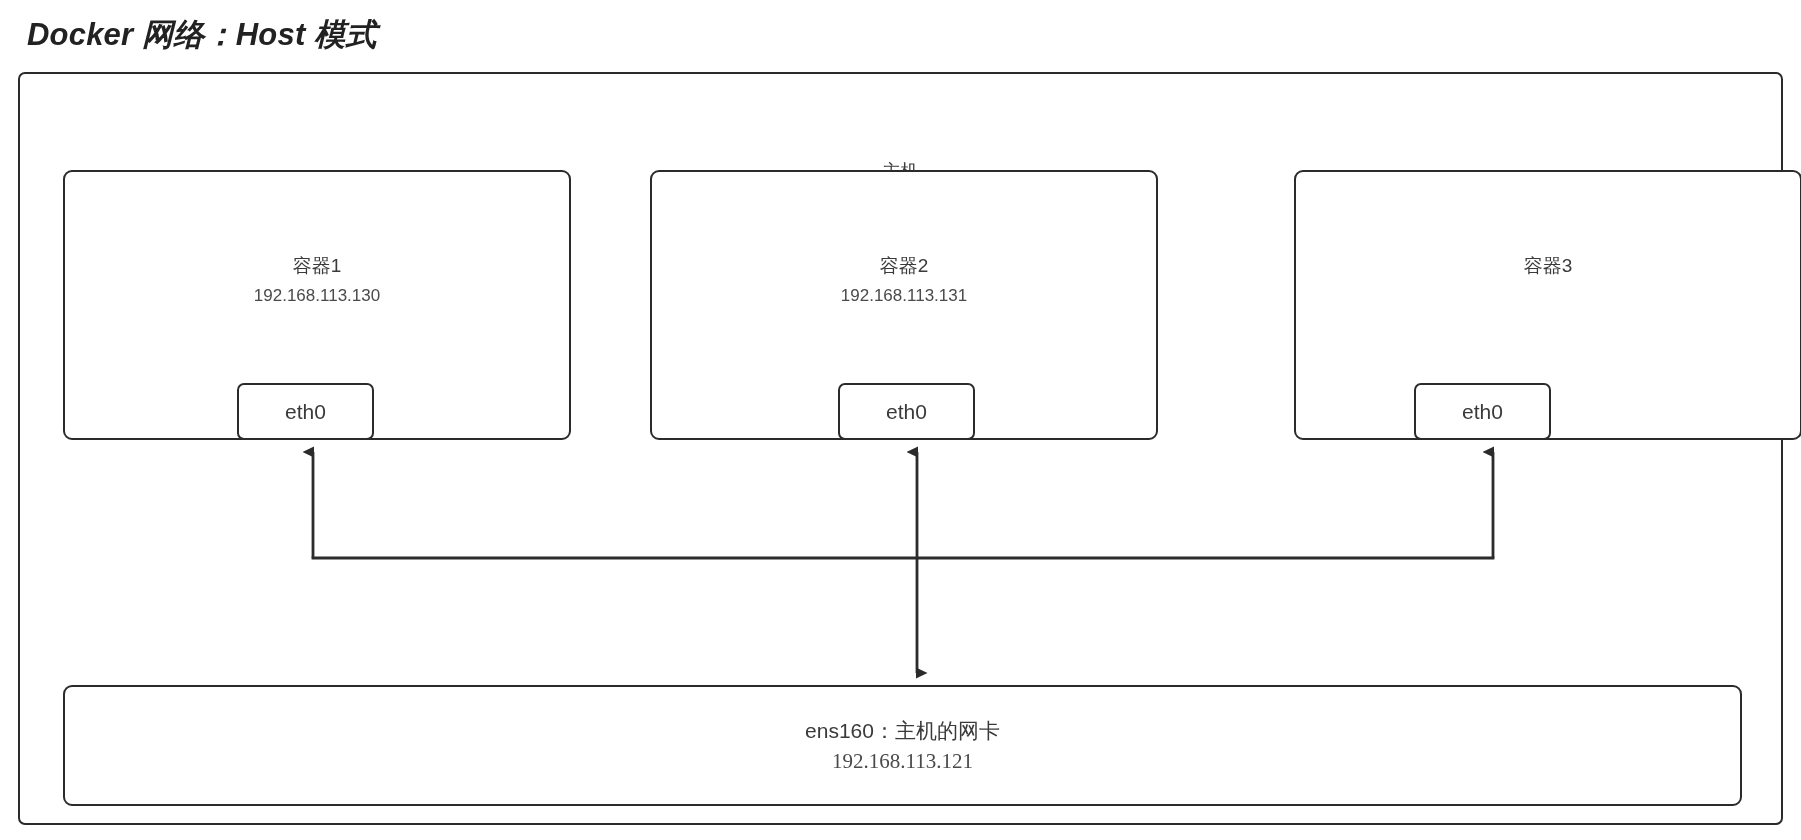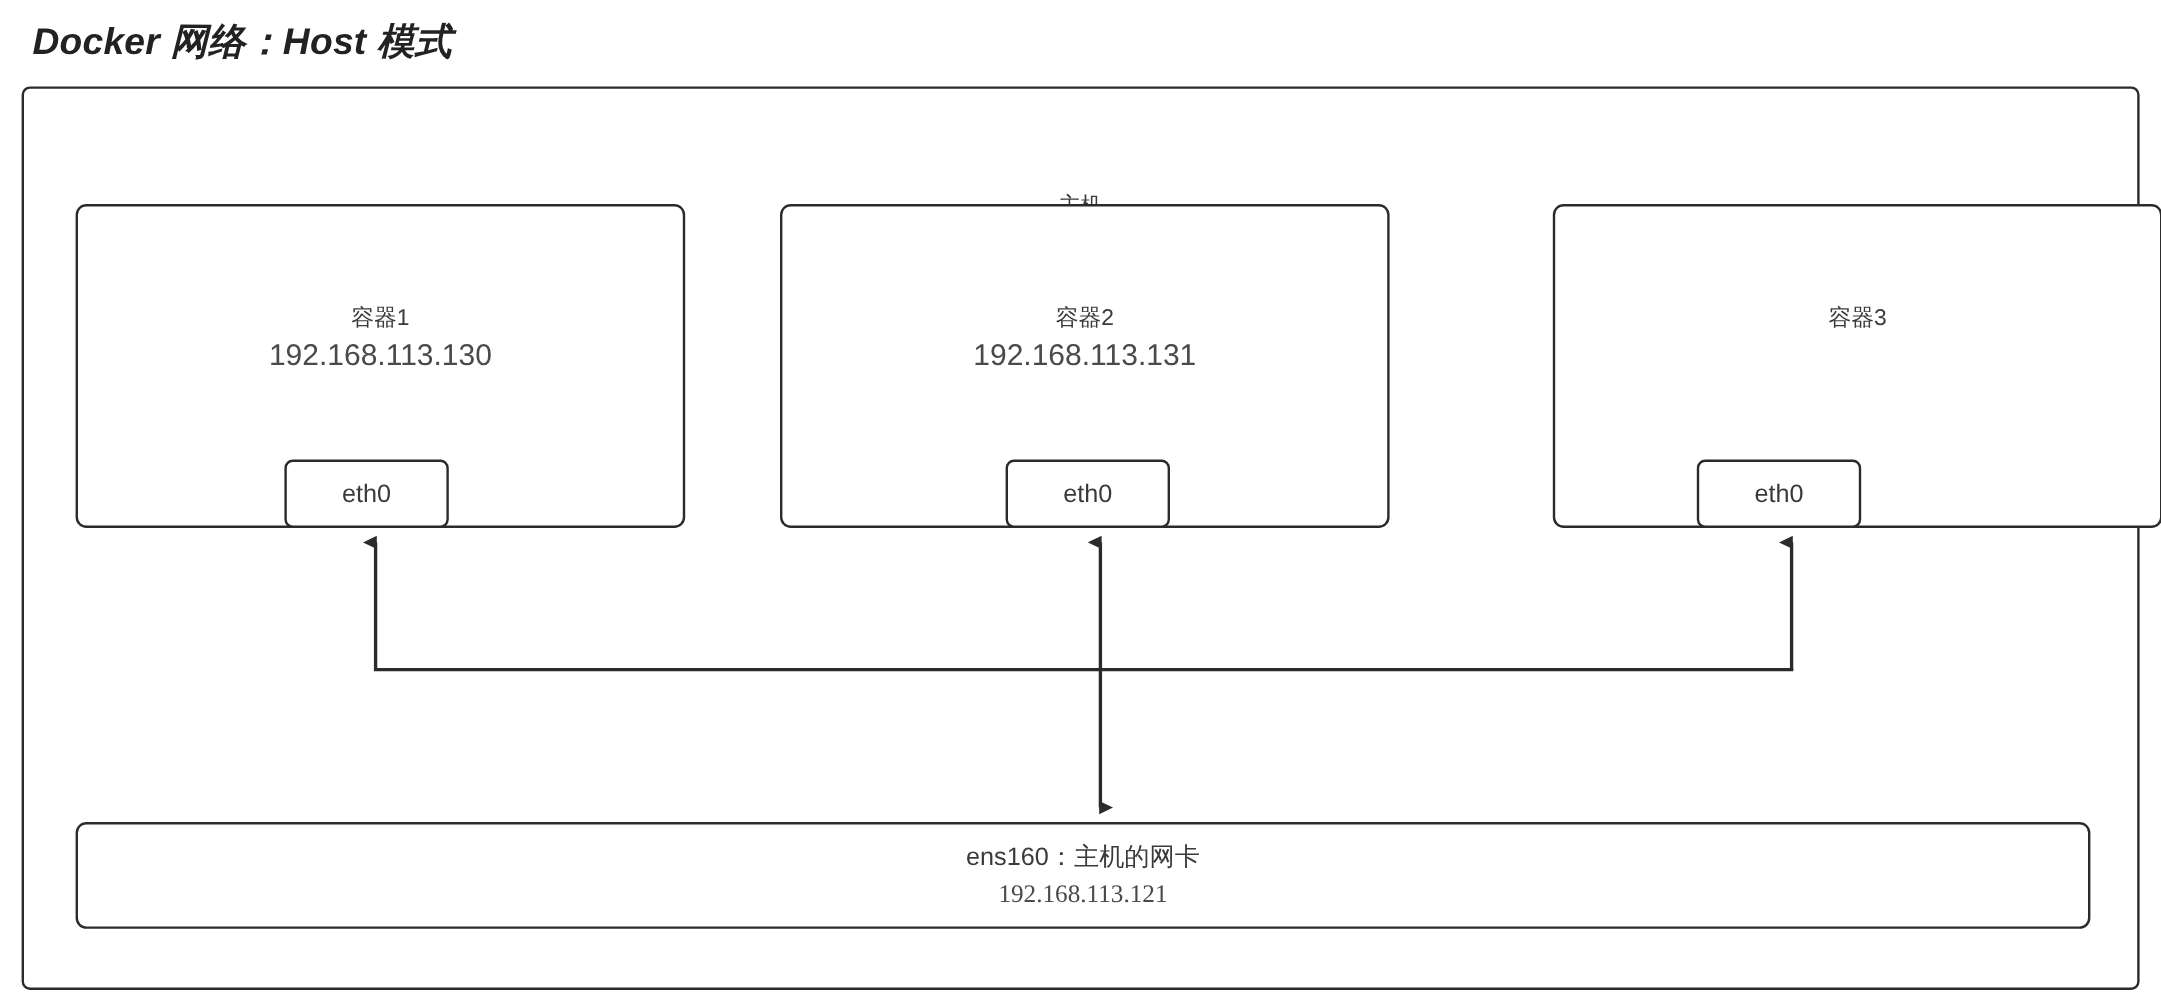--- a/index.html
+++ b/index.html
@@ -80,21 +80,21 @@
     right: 0;
     top: 79px;
     text-align: center;
     font-size: 19px;
     line-height: 30px;
     color: #3a3a3a;
     pointer-events: none;
   }
   .container-label .ip {
     display: block;
-    font-size: 25px;
+    font-size: 17px;
     color: #4a4a4a;
   }
 
   
   .eth-box {
     position: absolute;
     width: 137px;
     height: 57px;
     border: 2.5px solid #2b2b2b;
     border-radius: 7px;
@@ -110,21 +110,21 @@
   .eth-box.e1 { left: 237px; top: 383px; }
   .eth-box.e2 { left: 838px; top: 383px; }
   .eth-box.e3 { left: 1414px; top: 383px; }
 
   
   .nic-box {
     position: absolute;
     left: 63px;
     top: 685px;
     width: 1679px;
-    height: 89px;
+    height: 121px;
     border: 2.5px solid #2b2b2b;
     border-radius: 9px;
     box-sizing: border-box;
     background: #ffffff;
     display: flex;
     flex-direction: column;
     align-items: center;
     justify-content: center;
   }
   .nic-box .nic-name {

